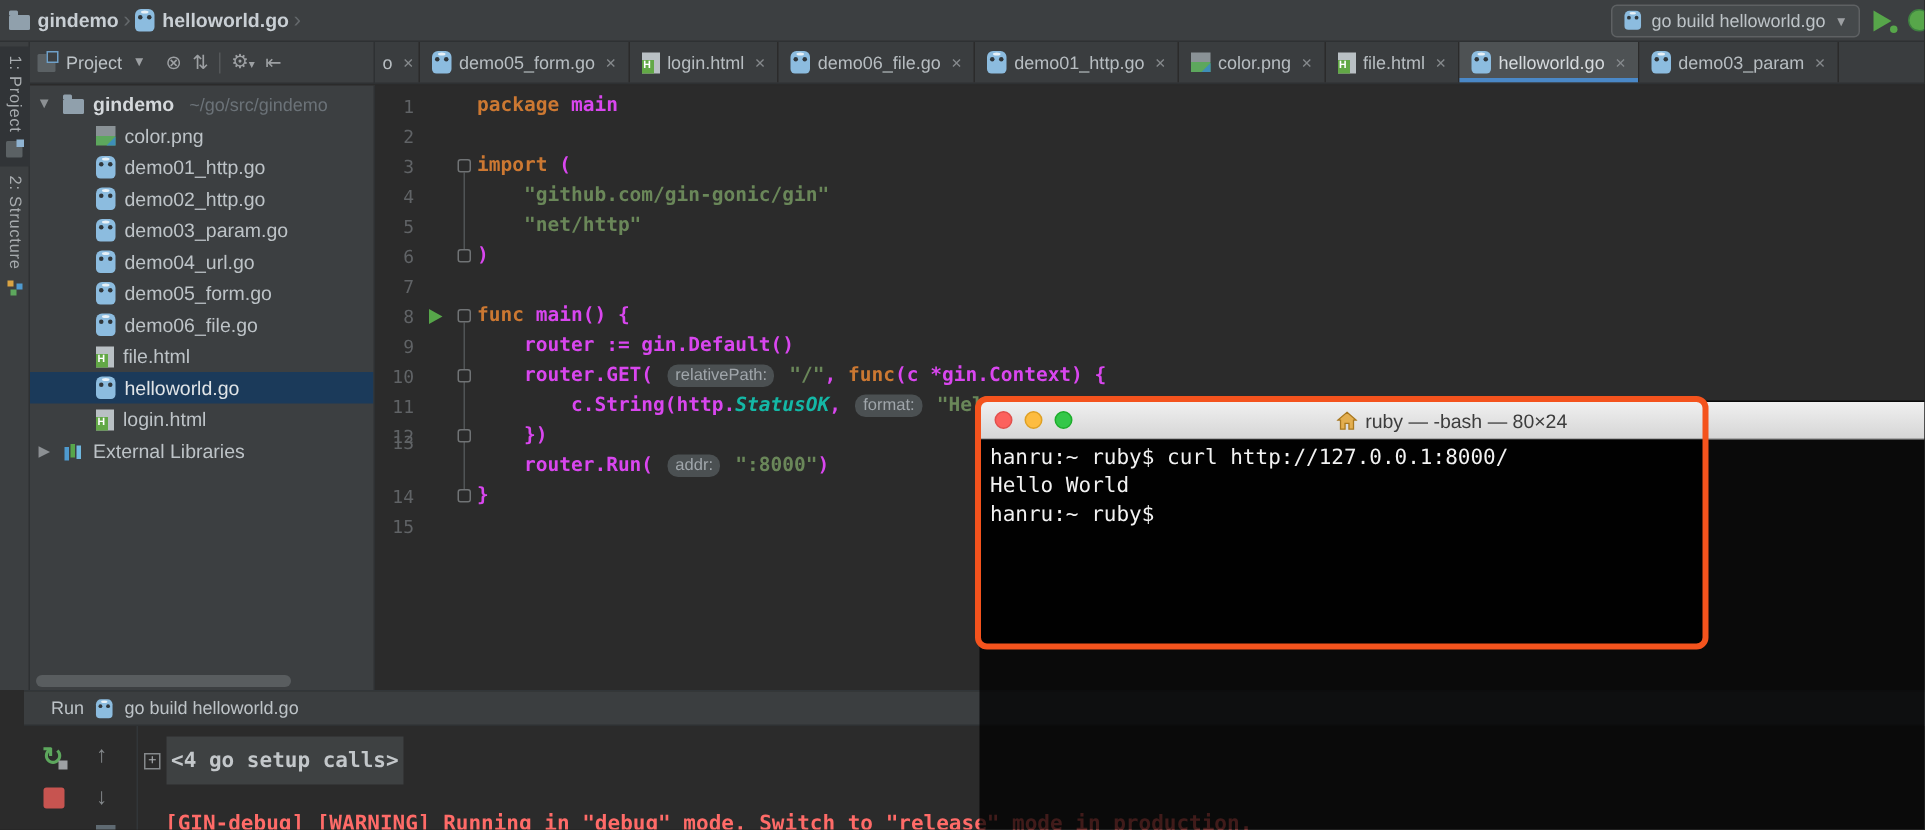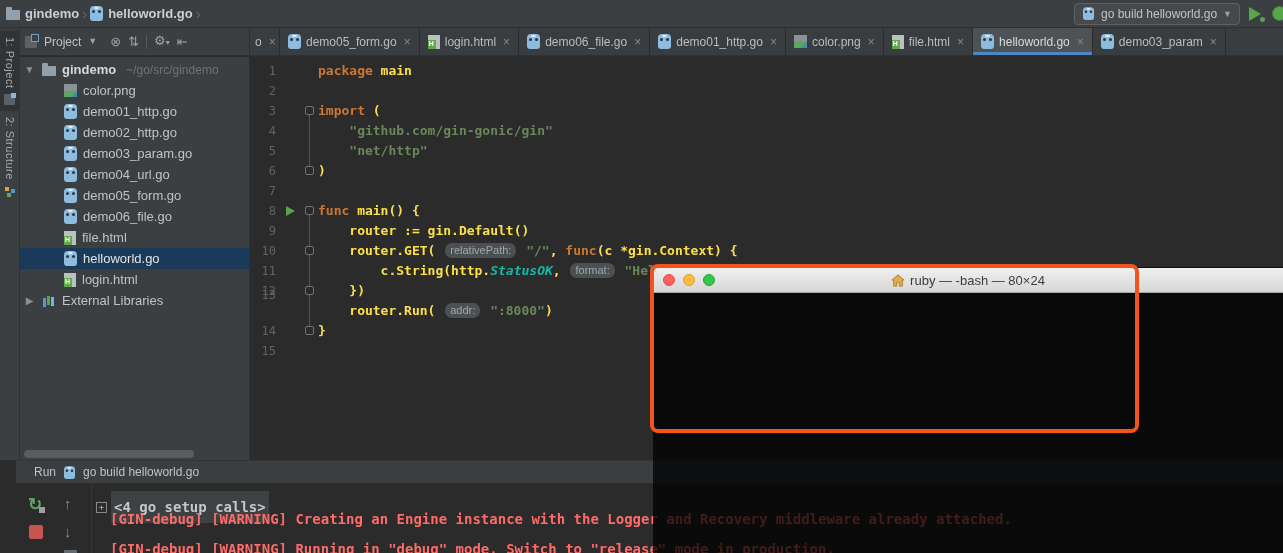--- a/index.html
+++ b/index.html
@@ -81,21 +81,21 @@
   .root-name { font-weight:bold; color:#d4d8db; }
   .root-path { color:#6b7278; font-size:12px; margin-left:4px; }
   .hscroll { position:absolute; left:24px; top:450px; width:170px; height:8px; background:#595d5f; border-radius:4px; z-index:3; }
 
   
   .editor { position:absolute; left:250px; top:57px; width:1033px; height:403px; background:#2b2b2b; }
   .g-num { position:absolute; left:0; width:26px; text-align:right; height:20px; line-height:20px;
            font-family:"DejaVu Sans Mono",monospace; font-size:12px; color:#606366; }
   .code-line { position:absolute; left:68px; height:20px; line-height:20px; white-space:pre;
                font-family:"DejaVu Sans Mono",monospace; font-size:13px; font-weight:bold; color:#A9B7C6; }
-  .c-kw { color:#CC7832; } .c-str { color:#6A8759; } .c-pl { color:#fde047; }
+  .c-kw { color:#CC7832; } .c-str { color:#6A8759; } .c-pl { color:#d946ef; }
   .c-fld { color:#14b8a6; font-style:italic; }
   .c-hint { display:inline-block; background:#4b5052; color:#a0a6ab; font:11px/15px "Liberation Sans",sans-serif;
             font-weight:normal; border-radius:7px; padding:0 5px; margin:0 2px; vertical-align:1px; }
   .run-arrow { position:absolute; left:36px; width:0; height:0; border-left:9px solid #57A64A;
                border-top:5px solid transparent; border-bottom:5px solid transparent; }
   .fold-marker { position:absolute; left:55px; width:9px; height:9px; border:1px solid #707375; border-radius:2px; background:#2b2b2b; z-index:2; }
   .fold-line { position:absolute; left:59px; width:1px; background:#505456; }
 
   
   .runpanel { position:absolute; left:16px; top:460px; width:1283px; height:93px; background:#2b2b2b; border-top:1px solid #323639; }
@@ -352,34 +352,38 @@
       <span class="stop"></span>
       <span class="nav-arr arr-up">↑</span>
       <span class="nav-arr arr-down">↓</span>
       <span class="partial-ic"></span>
     </div>
     <div class="console">
       <div class="fold-row">
         <span class="fold-box">+</span>
         <span class="fold-text">&lt;4 go setup calls&gt;</span>
       </div>
-      <div class="console-line cl-1">[GIN-debug] [WARNING] Creating an Engine instance with the Logger and Recovery middleware already attached.</div>
       <div class="console-line cl-2">[GIN-debug] [WARNING] Running in "debug" mode. Switch to "release" mode in production.</div>
     </div>
   </div>
 
   <div class="dim"></div>
   <div class="tbar">
     <div class="lights">
       <span class="light l-red"></span>
       <span class="light l-yellow"></span>
       <span class="light l-green"></span>
     </div>
     <div class="t-title">
       <svg width="14" height="13" viewBox="0 0 16 15">
         <path d="M8 1 L15 7 H13 V14 H9.5 V9.5 H6.5 V14 H3 V7 H1 Z" fill="#E3AE4F" stroke="#A9781F" stroke-width="1"></path>
       </svg>
       <span>ruby — -bash — 80×24</span>
     </div>
   </div>
+  <div class="tbody">
+    <div class="term-line">hanru:~ ruby$ curl http://127.0.0.1:8000/</div>
+    <div class="term-line">Hello World</div>
+    <div class="term-line">hanru:~ ruby$</div>
+  </div>
   <div class="frame"></div>
 
 </div>
 
 </body></html>

